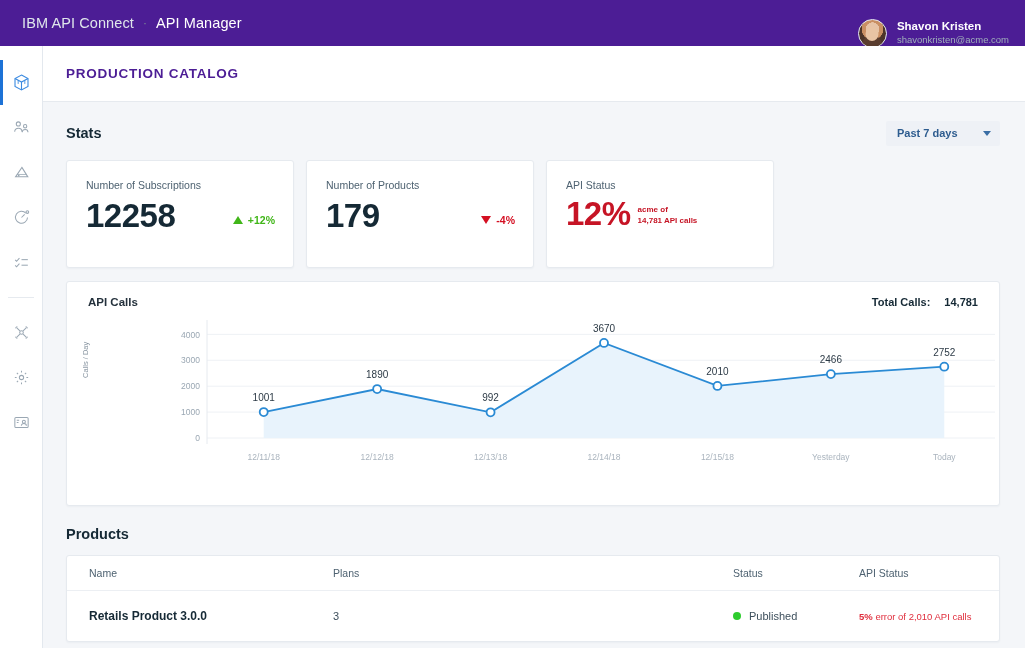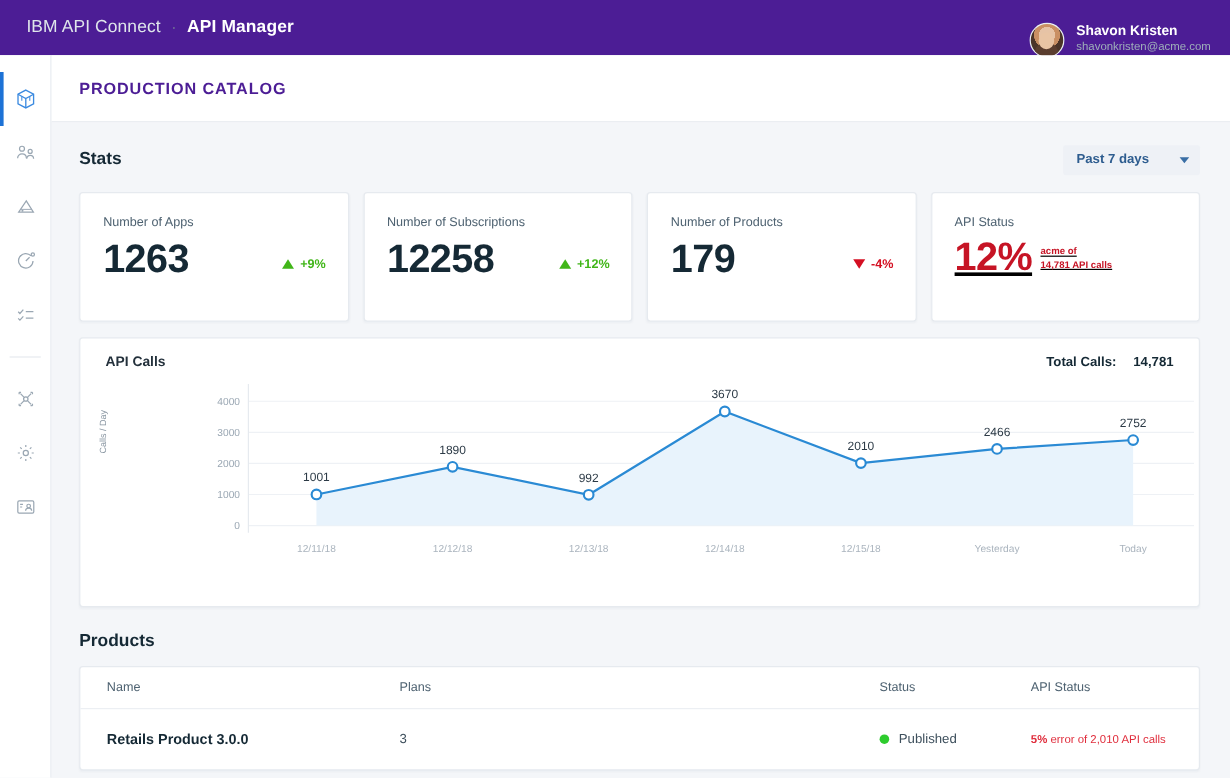--- a/index.html
+++ b/index.html
@@ -15,21 +15,21 @@
     position: absolute; top: 0; left: 0;
     width: 1025px; height: 46px;
     background: #4c1d95;
     display: flex; align-items: center;
     justify-content: space-between;
     padding: 0 16px 0 22px;
   }
   .brand { display: flex; align-items: center; gap: 9px; }
   .brand-main { color: #dfe6eb; font-size: 14.5px; letter-spacing: .1px; }
   .brand-dot { color: #7b8a94; font-size: 12px; }
-  .brand-sub { color: #ffffff; font-size: 14.5px; font-weight: bold; letter-spacing: .1px; }
+  .brand-sub { color: #ffffff; font-size: 14.5px; font-weight: normal; letter-spacing: .1px; }
 
   .user { display: flex; align-items: center; gap: 10px; margin-top: 20px; }
   .avatar {
     width: 29px; height: 29px; border-radius: 50%;
     background: radial-gradient(circle at 50% 34%, #e6c3a6 0 30%, #c98f63 31% 48%, #4b3428 49% 100%);
     border: 1.5px solid #e9eef1;
     position: relative; overflow: hidden; flex: none;
   }
   .avatar::after {
     content:""; position:absolute; left:50%; top:58%;
@@ -105,21 +105,21 @@
   }
   .card-label { font-size: 10.5px; color: #4e6271; }
   .card-row { display: flex; align-items: flex-end; justify-content: space-between; margin-top: 8px; }
   .card-value { font-size: 33px; font-weight: bold; color: #152935; line-height: 1; letter-spacing: -.5px; }
   .delta { display: flex; align-items: center; gap: 5px; padding-bottom: 6px; }
   .tri-up { width:0;height:0;border-left:5px solid transparent;border-right:5px solid transparent;border-bottom:8px solid #41b619; }
   .tri-down { width:0;height:0;border-left:5px solid transparent;border-right:5px solid transparent;border-top:8px solid #d40f22; }
   .delta-up { color: #41b619; font-size: 10.5px; font-weight: bold; }
   .delta-down { color: #d40f22; font-size: 10.5px; font-weight: bold; }
 
-  .err-row { display:flex; align-items:flex-end; gap:7px; margin-top:6px;text-decoration:underline; }
+  .err-row { display:flex; align-items:flex-end; gap:7px; margin-top:6px; }
   .err-pct { font-size: 33px; font-weight: bold; color: #c61425; line-height:1; letter-spacing:-.5px; }
   .err-note { color: #c61425; font-size: 8px; font-weight: bold; line-height: 1.35; padding-bottom: 3px; }
 
   
   .chart-card {
     margin-top: 13px;
     background: #ffffff; border: 1px solid #e6eaef; border-radius: 3px;
     width: 934px; height: 225px; position: relative;
     box-shadow: 0 1px 2px rgba(20,40,70,.04);
   }
@@ -273,30 +273,20 @@
   <div class="stats-head">
     <div class="sec-title">Stats</div>
     <div class="dropdown">
       <span>Past 7 days</span>
       <span class="caret"></span>
     </div>
   </div>
 
   <div class="cards">
 
-    <div class="card">
-      <div class="card-label">Number of Apps</div>
-      <div class="card-row">
-        <div class="card-value">1263</div>
-        <div class="delta">
-          <span class="tri-up"></span>
-          <span class="delta-up">+9%</span>
-        </div>
-      </div>
-    </div>
 
     <div class="card">
       <div class="card-label">Number of Subscriptions</div>
       <div class="card-row">
         <div class="card-value">12258</div>
         <div class="delta">
           <span class="tri-up"></span>
           <span class="delta-up">+12%</span>
         </div>
       </div>

